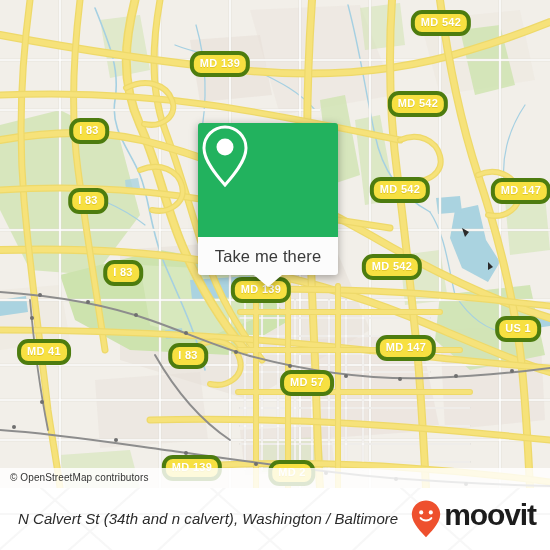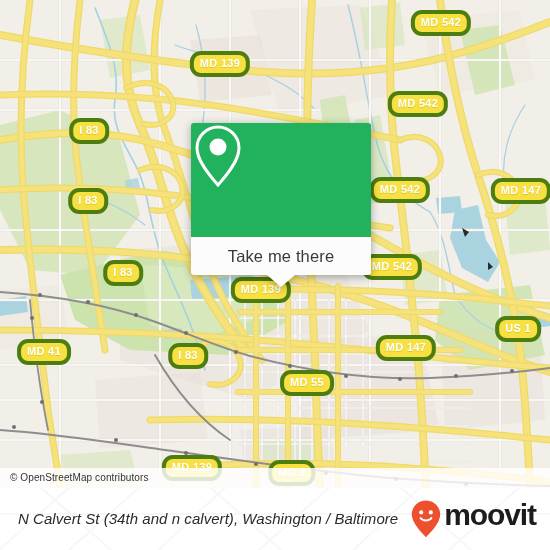--- a/index.html
+++ b/index.html
@@ -33,21 +33,21 @@
     position:absolute;left:0;bottom:0;width:100%;
     background:rgba(255,255,255,.82);
     font-size:10px;color:#333;
     padding:4px 0 5px 10px;
     box-sizing:border-box;
     letter-spacing:.1px;
   }
 
   
   #popup{
-    position:absolute;left:191px;top:123px;width:180px;
+    position:absolute;left:198px;top:123px;width:140px;
     filter:drop-shadow(0 2px 4px rgba(0,0,0,.32));
   }
   #popup .card-top{
     background:#22b25e;height:114px;border-radius:3px 3px 0 0;
     display:flex;align-items:center;justify-content:center;
   }
   #popup .card-bottom{
     background:#fcfcfc;border-radius:0 0 3px 3px;
     height:38px;display:flex;align-items:center;justify-content:center;
   }
@@ -354,21 +354,21 @@
         <div class="shield" style="left: 521px; top: 191px;">MD 147</div>
         <div class="shield" style="left: 400px; top: 190px;">MD 542</div>
         <div class="shield" style="left: 88px; top: 201px;">I 83</div>
         <div class="shield" style="left: 123px; top: 273px;">I 83</div>
         <div class="shield" style="left: 392px; top: 267px;">MD 542</div>
         <div class="shield" style="left: 261px; top: 290px;">MD 139</div>
         <div class="shield" style="left: 518px; top: 329px;">US 1</div>
         <div class="shield" style="left: 44px; top: 352px;">MD 41</div>
         <div class="shield" style="left: 188px; top: 356px;">I 83</div>
         <div class="shield" style="left: 406px; top: 348px;">MD 147</div>
-        <div class="shield" style="left: 307px; top: 383px;">MD 55</div>
+        <div class="shield" style="left: 307px; top: 383px;">MD 57</div>
         <div class="shield" style="left: 192px; top: 468px;">MD 139</div>
         <div class="shield" style="left: 292px; top: 473px;">MD 2</div>
       </div>
 
     <div id="popup">
       <div class="card-top">
         <svg width="54" height="66" viewBox="0 0 54 66">
           <path d="M27 4 C15.4 4 6 13.4 6 25 C6 38 19 53 27 62 C35 53 48 38 48 25 C48 13.4 38.6 4 27 4 Z" fill="none" stroke="#ffffff" stroke-width="3"></path>
           <circle cx="27" cy="24" r="8.5" fill="#ffffff"></circle>
         </svg>

